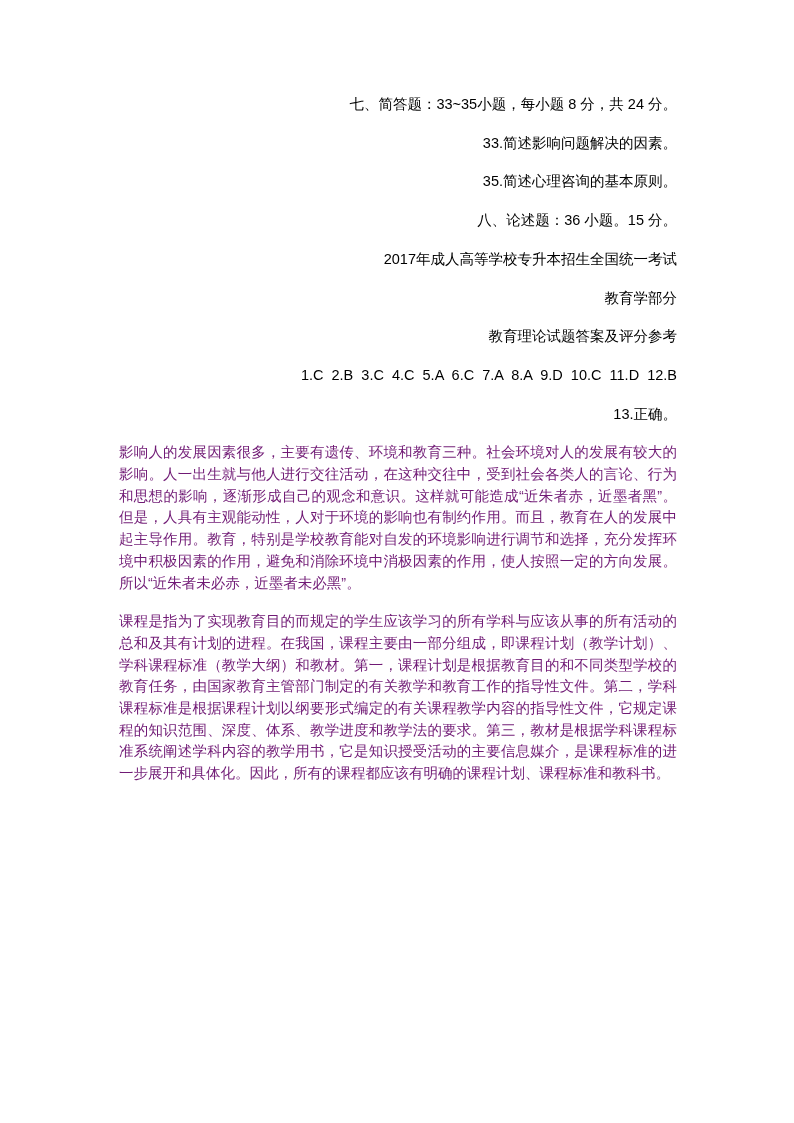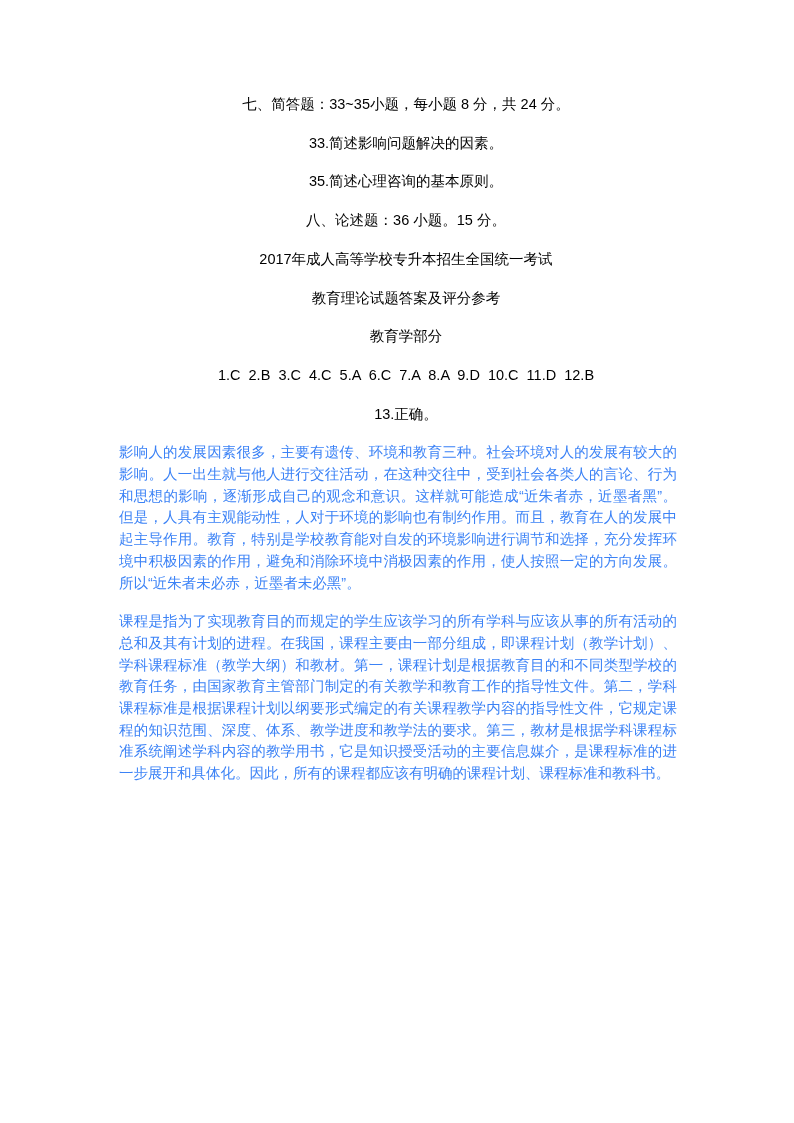--- a/index.html
+++ b/index.html
@@ -20,45 +20,45 @@
   .content {
     position: absolute;
     top: 94px;
     left: 119px;
     width: 558px;
   }
   .line {
     margin: 0 0 17px 16px;
     font-size: 14.5px;
     line-height: 21.7px;
-    text-align: center;
+    text-align: right;
     color: #000000;
   }
   .para {
     margin: 0 0 17px 0;
     font-size: 14.5px;
     line-height: 21.7px;
     text-align: justify;
     text-justify: inter-ideograph;
-    color: #3b82f6;
+    color: #701a75;
   }
   .answers {
     white-space: pre-wrap;
   }
 </style>
 </head>
 <body>
 
 <div class="page">
   <div class="content">
     <p class="line">七、简答题：33~35小题，每小题 8 分，共 24 分。</p>
     <p class="line">33.简述影响问题解决的因素。</p>
     <p class="line">35.简述心理咨询的基本原则。</p>
     <p class="line">八、论述题：36 小题。15 分。</p>
     <p class="line">2017年成人高等学校专升本招生全国统一考试</p>
+    <p class="line">教育学部分</p>
     <p class="line">教育理论试题答案及评分参考</p>
-    <p class="line">教育学部分</p>
     <p class="line answers">1.C  2.B  3.C  4.C  5.A  6.C  7.A  8.A  9.D  10.C  11.D  12.B</p>
     <p class="line">13.正确。</p>
     <p class="para">影响人的发展因素很多，主要有遗传、环境和教育三种。社会环境对人的发展有较大的影响。人一出生就与他人进行交往活动，在这种交往中，受到社会各类人的言论、行为和思想的影响，逐渐形成自己的观念和意识。这样就可能造成“近朱者赤，近墨者黑”。但是，人具有主观能动性，人对于环境的影响也有制约作用。而且，教育在人的发展中起主导作用。教育，特别是学校教育能对自发的环境影响进行调节和选择，充分发挥环境中积极因素的作用，避免和消除环境中消极因素的作用，使人按照一定的方向发展。所以“近朱者未必赤，近墨者未必黑”。</p>
     <p class="para">课程是指为了实现教育目的而规定的学生应该学习的所有学科与应该从事的所有活动的总和及其有计划的进程。在我国，课程主要由一部分组成，即课程计划（教学计划）、学科课程标准（教学大纲）和教材。第一，课程计划是根据教育目的和不同类型学校的教育任务，由国家教育主管部门制定的有关教学和教育工作的指导性文件。第二，学科课程标准是根据课程计划以纲要形式编定的有关课程教学内容的指导性文件，它规定课程的知识范围、深度、体系、教学进度和教学法的要求。第三，教材是根据学科课程标准系统阐述学科内容的教学用书，它是知识授受活动的主要信息媒介，是课程标准的进一步展开和具体化。因此，所有的课程都应该有明确的课程计划、课程标准和教科书。</p>
   </div>
 </div>
 
 </body></html>

